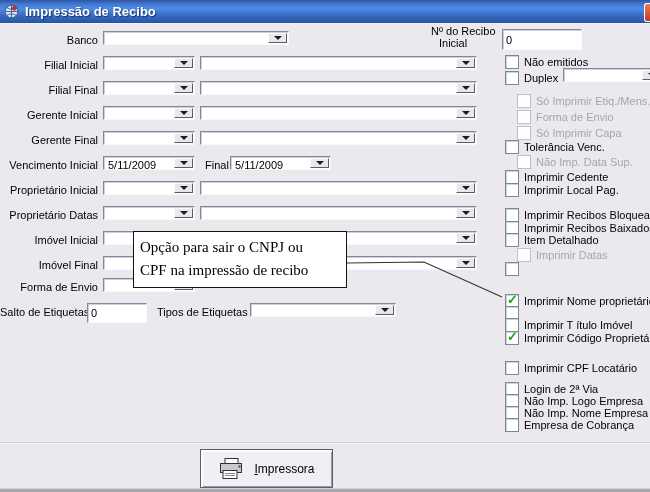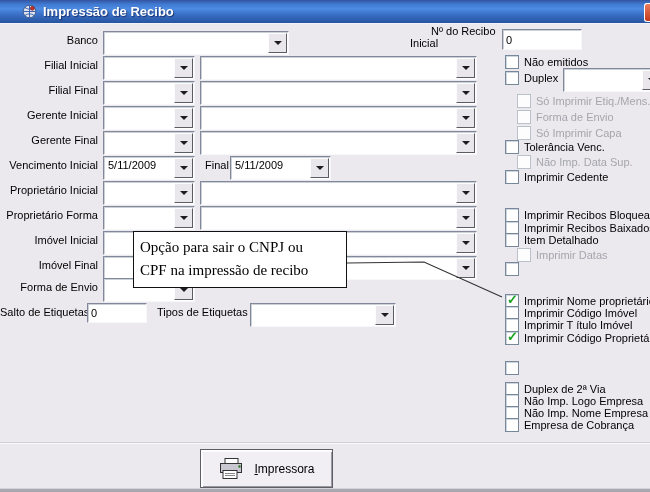--- a/index.html
+++ b/index.html
@@ -4,29 +4,29 @@
 <style>
   html,body{margin:0;padding:0;background:#d8d6dc;}
   #win{
     position:relative;width:650px;height:492px;overflow:hidden;
     background:#ebe9ee;font-family:"Liberation Sans",sans-serif;font-size:11px;color:#000;
   }
   
   #titlebar{
     position:absolute;left:0;top:0;right:0;height:23px;
     background:linear-gradient(180deg,#33549f 0%,#4079d2 18%,#4d8be2 38%,#3a70c8 62%,#27549f 100%);
-    display:flex;align-items:center;gap:6px;padding-left:22px;
+    display:flex;align-items:center;gap:6px;padding-left:4px;
     border-bottom:1px solid #f2f3f8;
   }
   #titlebar .title{color:#fff;font-weight:bold;font-size:13px;text-shadow:1px 1px 1px rgba(0,0,40,.55);white-space:nowrap;}
   .close-sliver{position:absolute;left:644px;top:3px;width:10px;height:17px;
     background:linear-gradient(#ea7c5c,#c43a1e);border:1px solid #fff;border-right:none;border-radius:3px 0 0 3px;}
   
   .combo,.tinput{
-    position:absolute;height:24px;background:#fff;box-sizing:border-box;
+    position:absolute;height:14px;background:#fff;box-sizing:border-box;
     border:1px solid;border-color:#81889a #f8f8fa #f8f8fa #81889a;
     box-shadow:inset 1px 1px 0 rgba(110,120,140,.35);
   }
   .combo .btn{
     position:absolute;right:1px;top:1px;bottom:1px;width:17px;background:#e9e6ec;
     border:1px solid;border-color:#fcfcfe #5c5c64 #5c5c64 #fcfcfe;
     display:flex;align-items:center;justify-content:center;cursor:pointer;
   }
   .combo .btn i{width:0;height:0;border-left:4px solid transparent;border-right:4px solid transparent;border-top:4px solid #1c1c22;}
   .combo .val{position:absolute;left:4px;top:2px;font-size:11px;white-space:nowrap;}
@@ -74,21 +74,21 @@
         <circle cx="7.5" cy="7.5" r="6.3" fill="#dfe3ee" stroke="#3d5a88"></circle>
         <path d="M1.4 7.5 h12.2 M7.5 1.2 v12.6 M3 3.6 c3 2 6 2 9 0 M3 11.4 c3 -2 6 -2 9 0" stroke="#3a62b0" fill="none" stroke-width="1"></path>
         <circle cx="10.4" cy="4.3" r="2" fill="#c23330" stroke="#7d1d16" stroke-width="0.6"></circle>
       </svg>
     </span>
     <span class="title">Impressão de Recibo</span>
   </div>
   <div class="close-sliver"></div>
 
   <div class="lbl" style="left:431px;top:25px">Nº do Recibo</div>
-  <div class="lbl" style="left:410px;top:37px">Inicial</div>
+  <div class="lbl" style="left:439px;top:37px">Inicial</div>
   <input class="tinput" style="left: 502px; top: 29px; width: 80px; height: 21px;" value="0">
 
   <div class="lbl left-lbl" style="top:34px">Banco</div>
   <div class="combo" style="left:103px;top:31px;width:186px">
     <span class="val"></span>
     <span class="btn">
         <i></i>
       </span>
   </div>
 
@@ -170,21 +170,21 @@
         <i></i>
       </span>
   </div>
   <div class="combo" style="left:200px;top:181px;width:277px">
     <span class="val"></span>
     <span class="btn">
         <i></i>
       </span>
   </div>
 
-  <div class="lbl left-lbl" style="top:209px">Proprietário Forma</div>
+  <div class="lbl left-lbl" style="top:209px">Proprietário Datas</div>
   <div class="combo" style="left:103px;top:206px;width:92px">
     <span class="val"></span>
     <span class="btn">
         <i></i>
       </span>
   </div>
   <div class="combo" style="left:200px;top:206px;width:277px">
     <span class="val"></span>
     <span class="btn">
         <i></i>
@@ -268,20 +268,24 @@
       <span class="lab">Só Imprimir Capa</span>
     </div>
   <div class="cb indent disabled" style="top:155px">
     <span class="box"></span>
       <span class="lab">Não Imp. Data Sup.</span>
     </div>
   <div class="cb" style="top:170px">
     <span class="box"></span>
       <span class="lab">Imprimir Cedente</span>
     </div>
+  <div class="cb" style="top:183px">
+    <span class="box"></span>
+      <span class="lab">Imprimir Local Pag.</span>
+    </div>
   <div class="cb" style="top:208px">
     <span class="box"></span>
       <span class="lab">Imprimir Recibos Bloqueados</span>
     </div>
   <div class="cb" style="top:221px">
     <span class="box"></span>
       <span class="lab">Imprimir Recibos Baixados</span>
     </div>
   <div class="cb" style="top:233px">
     <span class="box"></span>
@@ -293,36 +297,36 @@
     </div>
   <div class="cb" style="top:262px">
     <span class="box"></span>
     </div>
   <div class="cb checked" style="top:294px">
     <span class="box"></span>
       <span class="lab">Imprimir Nome proprietário</span>
     </div>
   <div class="cb" style="top:306px">
     <span class="box"></span>
-      <span class="lab">Imprimir Código Imóvel</span>
     </div>
   <div class="cb" style="top:318px">
     <span class="box"></span>
       <span class="lab">Imprimir T ítulo Imóvel</span>
     </div>
   <div class="cb checked" style="top:331px">
     <span class="box"></span>
       <span class="lab">Imprimir Código Proprietário</span>
     </div>
   <div class="cb" style="top:361px">
     <span class="box"></span>
+      <span class="lab">Imprimir CPF Locatário</span>
     </div>
   <div class="cb" style="top:382px">
     <span class="box"></span>
-      <span class="lab">Duplex de 2ª Via</span>
+      <span class="lab">Login de 2ª Via</span>
     </div>
   <div class="cb" style="top:394px">
     <span class="box"></span>
       <span class="lab">Não Imp. Logo Empresa</span>
     </div>
   <div class="cb" style="top:406px">
     <span class="box"></span>
       <span class="lab">Não Imp. Nome Empresa</span>
     </div>
   <div class="cb" style="top:418px">

